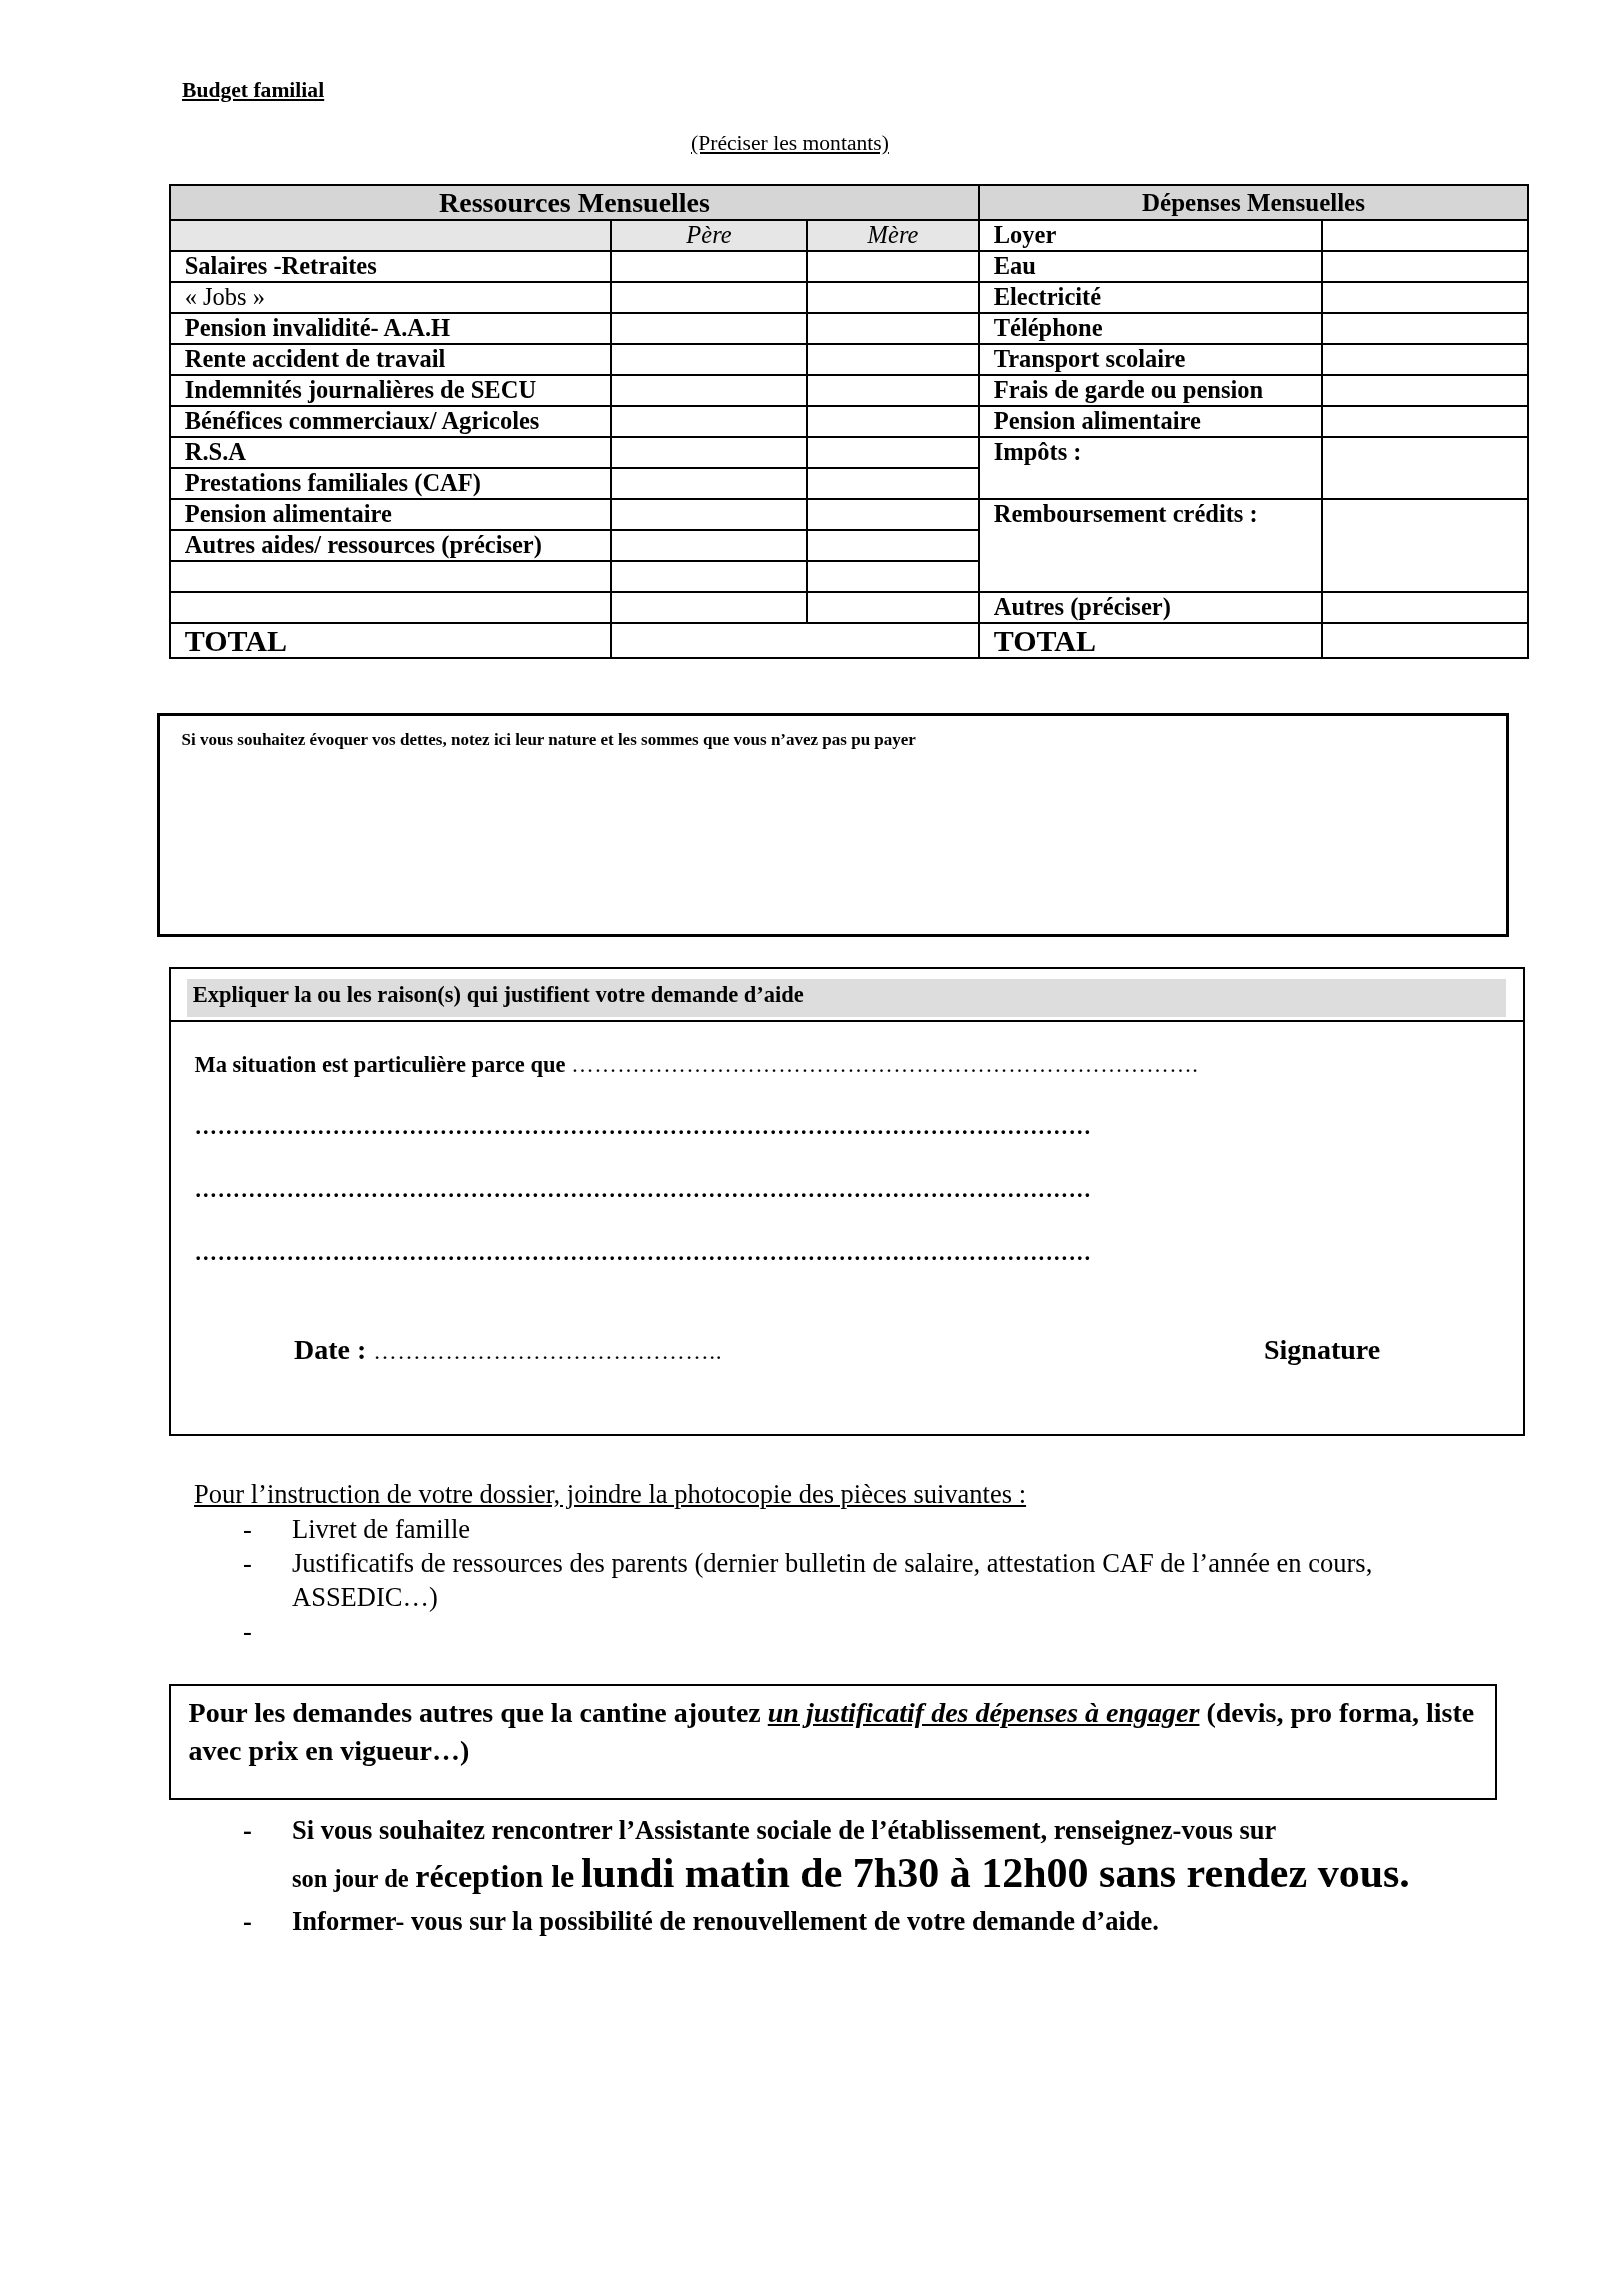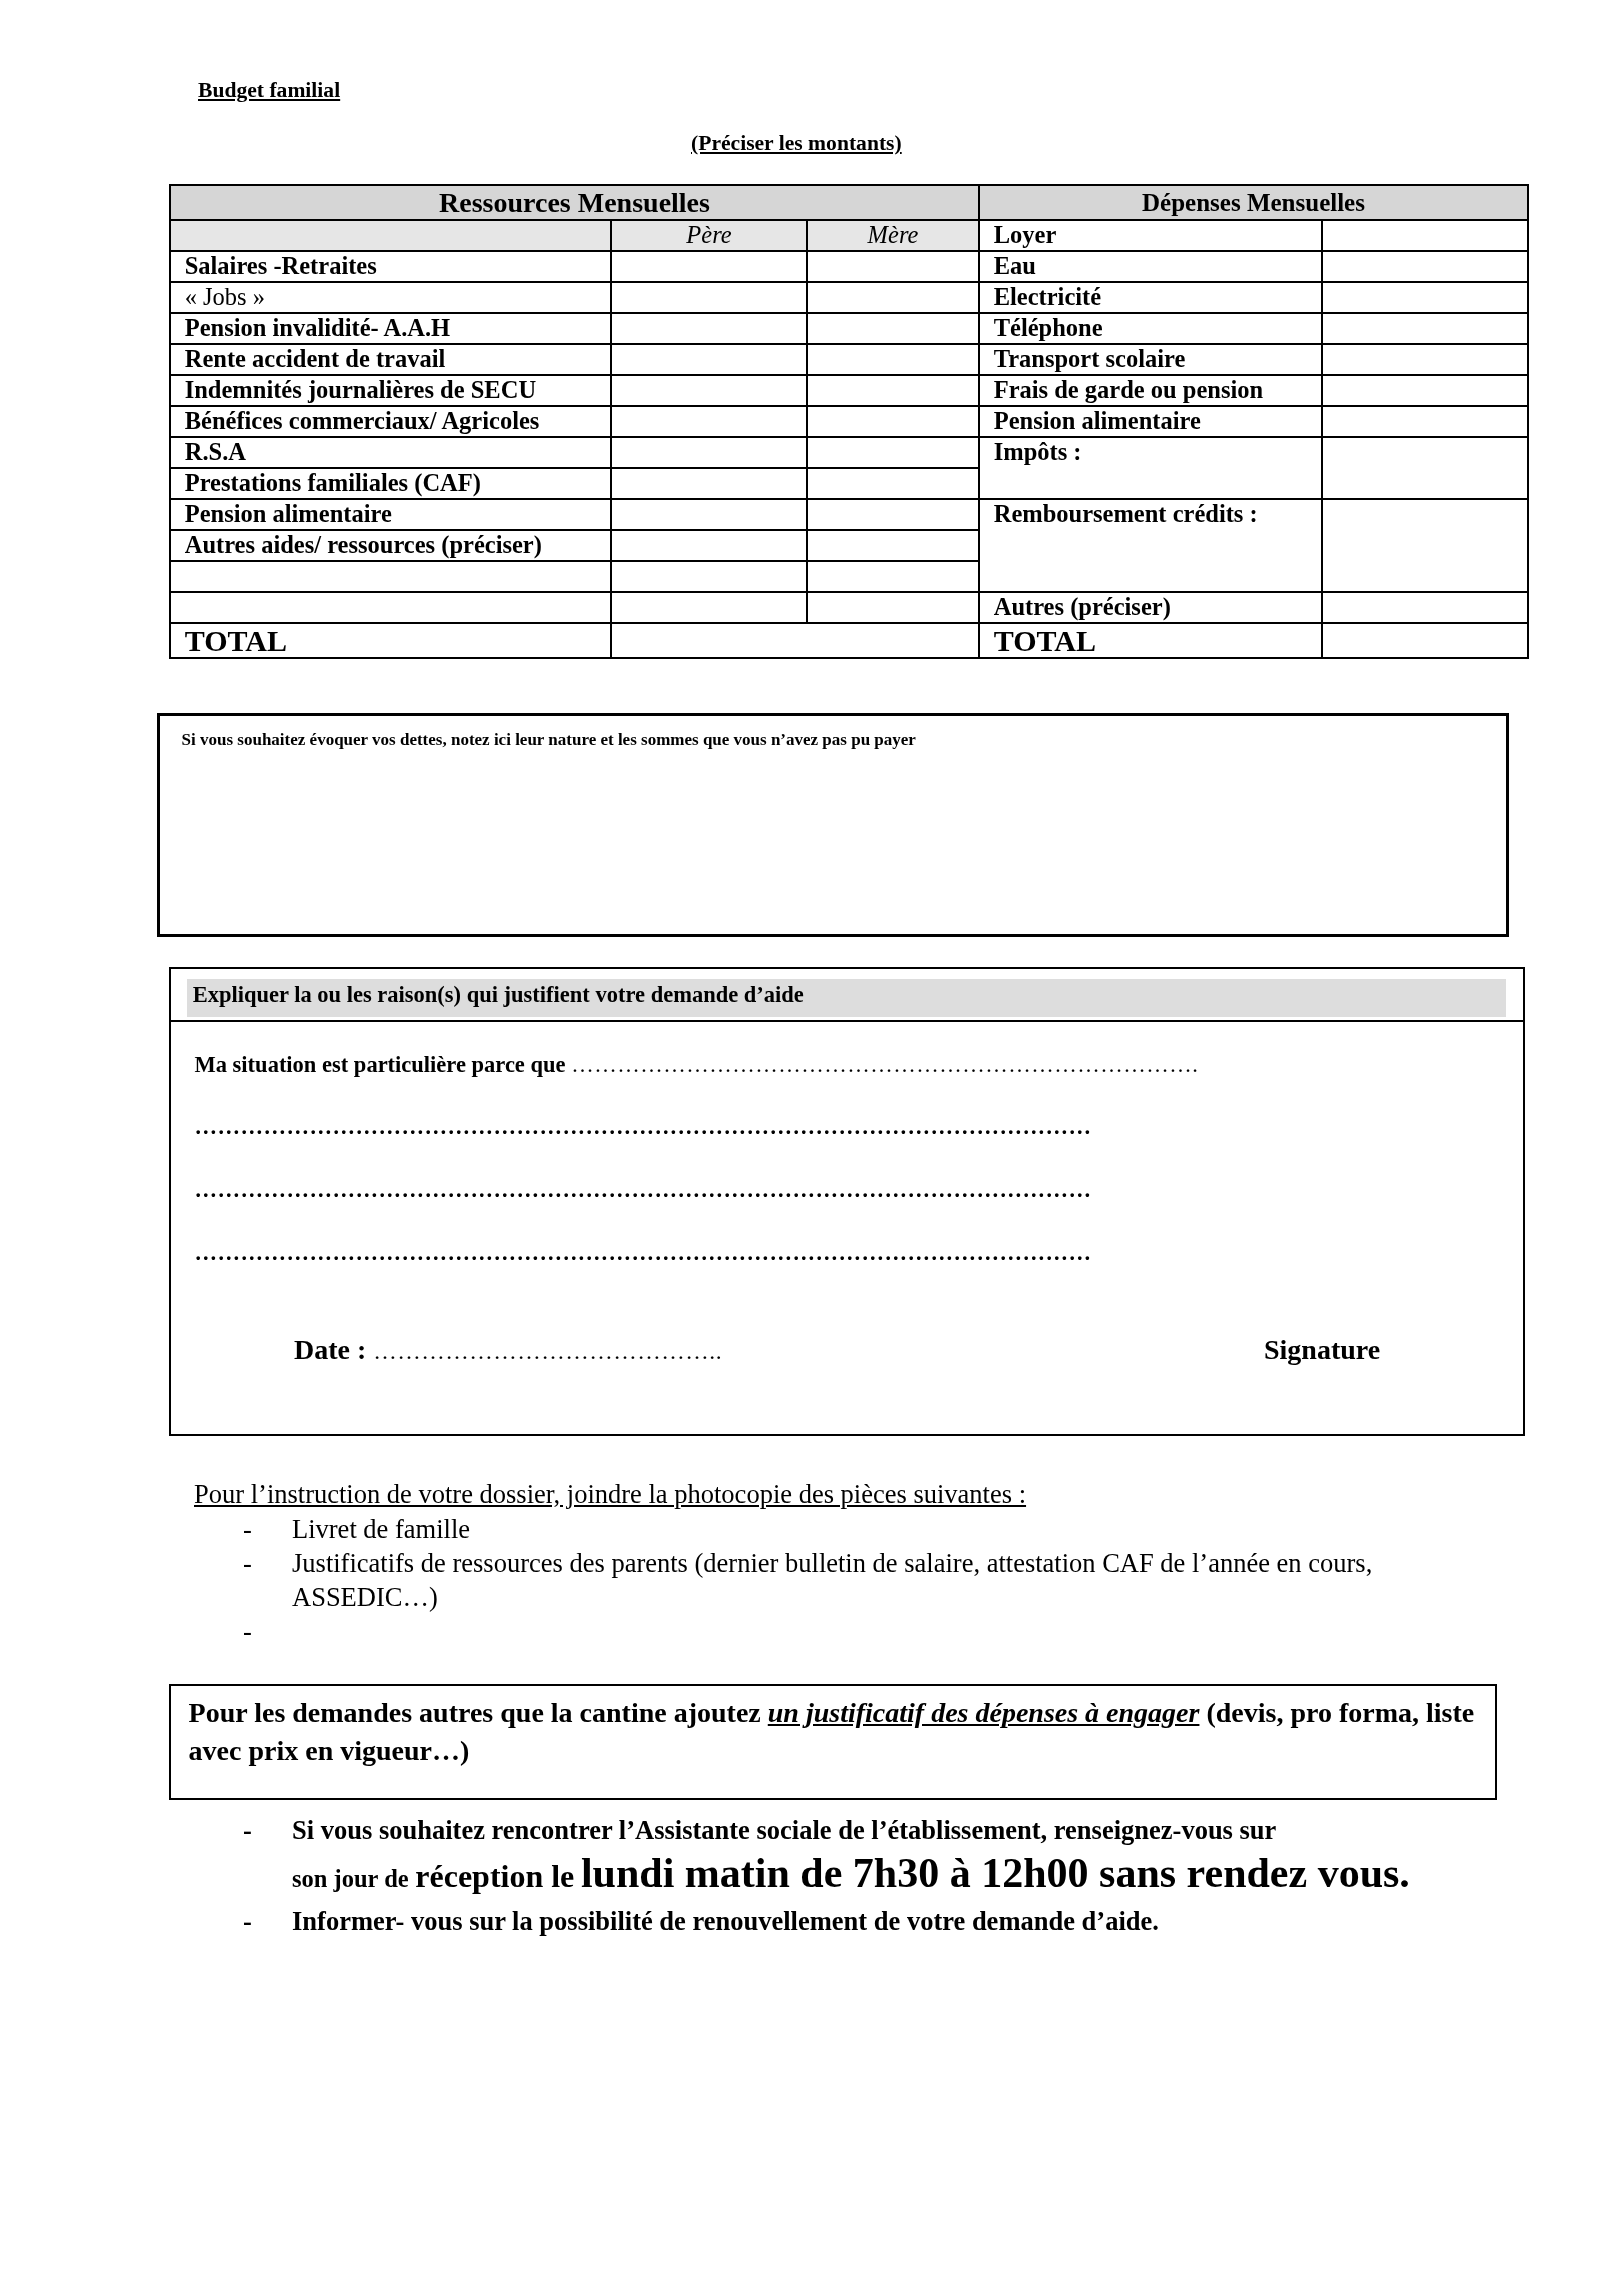--- a/index.html
+++ b/index.html
@@ -2,24 +2,24 @@
 <html><head>
   <meta charset="utf-8">
   <style>
     html, body { margin: 0; padding: 0; background: #ffffff; }
     body {
       width: 1621px; height: 2293px; position: relative; overflow: hidden;
       font-family: "Liberation Serif", "DejaVu Serif", serif; color: #000;
     }
     .abs { position: absolute; }
     .title {
-      left: 198px; top: 78px; font-size: 21.6px; font-weight: bold; text-decoration: underline;
+      left: 182px; top: 78px; font-size: 21.6px; font-weight: bold; text-decoration: underline;
     }
     .subtitle {
-      left: 691px; top: 131px; font-size: 21.6px; font-weight: bold; text-decoration: underline;
+      left: 691px; top: 131px; font-size: 21.6px; font-weight: normal; text-decoration: underline;
     }
     table.budget {
       position: absolute; left: 169px; top: 184px; width: 1358px;
       border-collapse: collapse; table-layout: fixed;
     }
     table.budget td {
       border: 2px solid #000; height: 29px; padding: 0 0 0 13.7px;
       font-size: 24.5px; font-weight: bold; line-height: 27.4px; vertical-align: top;
       white-space: nowrap; overflow: hidden;
     }

